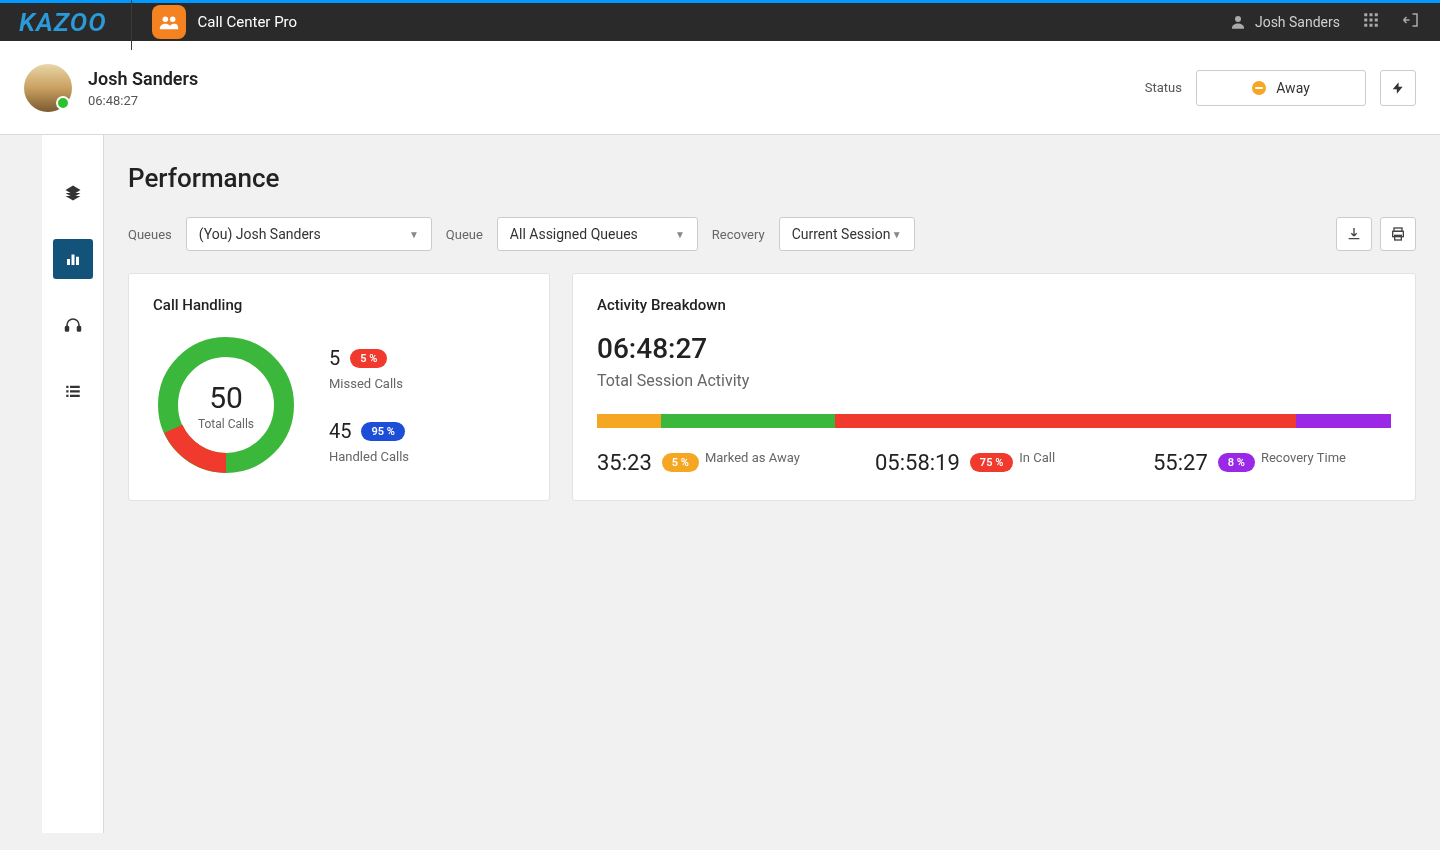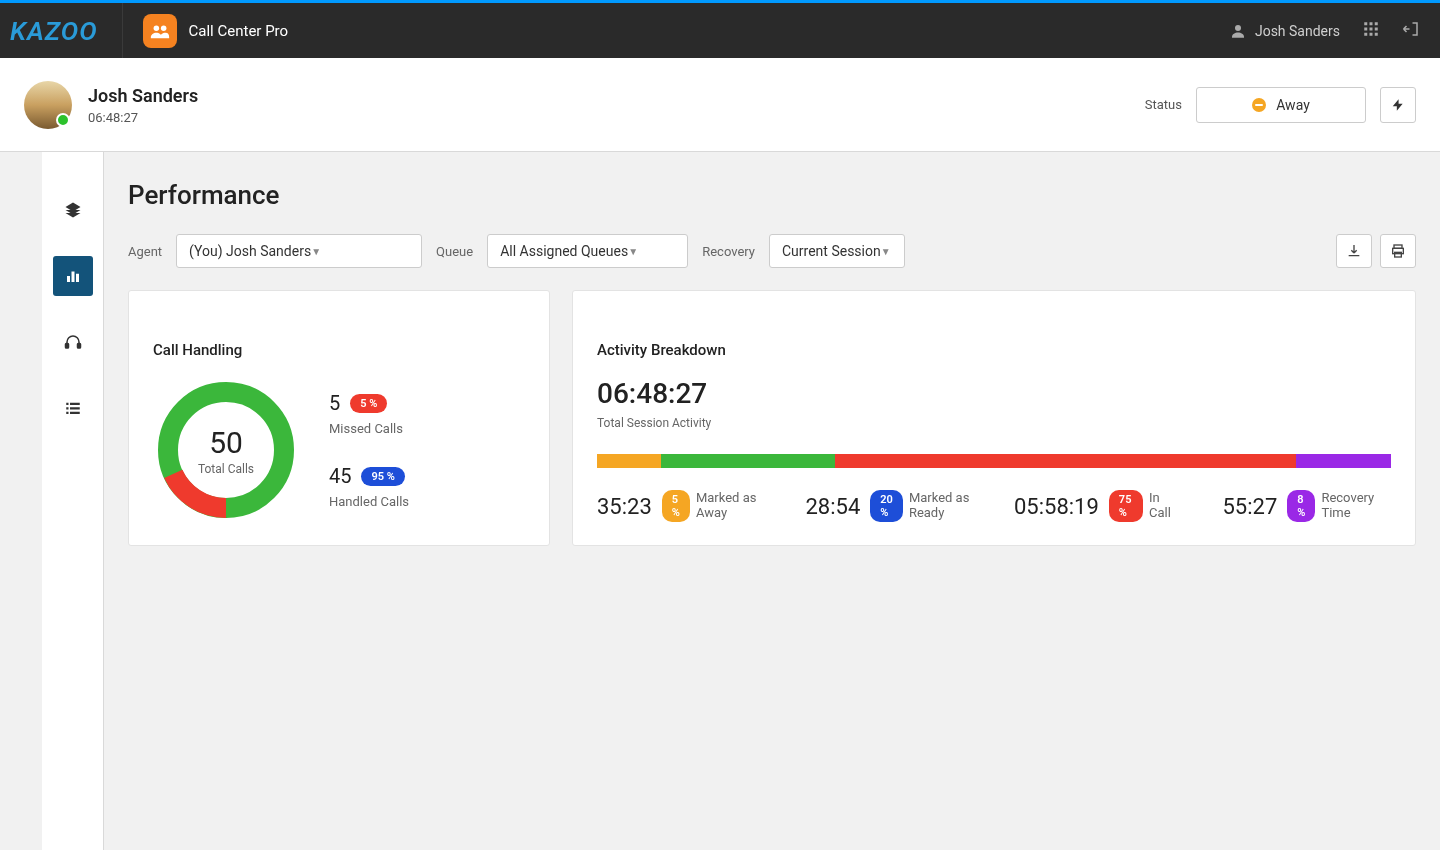--- a/index.html
+++ b/index.html
@@ -1,19 +1,19 @@
 <!DOCTYPE html>
 <html><head>
 <meta charset="utf-8">
 <style>
 * { margin: 0; padding: 0; box-sizing: border-box; font-family: -apple-system, BlinkMacSystemFont, "Segoe UI", Roboto, Helvetica, Arial, sans-serif; }
 body { width: 1440px; height: 850px; background: #f1f1f1; overflow: hidden; }
 
 .topbar { height: 3px; background: #0099ff; }
-.header { height: 55px; background: #2a2a2a; display: flex; align-items: center; padding: 0 20px 0 10px; }
+.header { height: 38px; background: #2a2a2a; display: flex; align-items: center; padding: 0 20px 0 19px; }
 .logo { color: #2a9bd8; font-size: 26px; font-weight: 600; letter-spacing: 1px; font-style: italic; margin-right: 24px; }
 .header-divider { width: 1px; height: 55px; background: #3a3a3a; margin-right: 20px; }
 .app-icon { width: 34px; height: 34px; background: #f58220; border-radius: 8px; display: flex; align-items: center; justify-content: center; margin-right: 12px; }
 .app-icon svg { width: 22px; height: 22px; }
 .app-title { color: #fff; font-size: 15px; font-weight: 400; }
 .header-right { margin-left: auto; display: flex; align-items: center; gap: 22px; }
 .header-user { display: flex; align-items: center; gap: 8px; color: #cfcfcf; font-size: 14px; }
 .header-icon { color: #aaa; cursor: pointer; }
 
 .subheader { height: 94px; background: #fff; border-bottom: 1px solid #d9d9d9; display: flex; align-items: center; padding: 0 24px; }
@@ -31,52 +31,52 @@
 .layout { display: flex; height: calc(100% - 152px); padding-left: 42px; }
 .sidebar { width: 62px; background: #fff; border-right: 1px solid #d9d9d9; display: flex; flex-direction: column; align-items: center; padding-top: 38px; gap: 26px; }
 .sidebar-item { width: 40px; height: 40px; display: flex; align-items: center; justify-content: center; color: #333; cursor: pointer; border-radius: 3px; }
 .sidebar-item.active { background: #13537a; color: #fff; }
 
 .main { flex: 1; padding: 28px 24px; overflow: auto; }
 .page-title { font-size: 26px; font-weight: 500; color: #222; margin-bottom: 24px; }
 
 .filters { display: flex; align-items: center; gap: 14px; margin-bottom: 22px; }
 .filter-label { font-size: 13px; color: #666; }
-.dropdown { display: flex; align-items: center; height: 34px; border: 1px solid #ccc; border-radius: 3px; background: #fff; padding: 0 12px; font-size: 14px; color: #333; cursor: pointer; }
+.dropdown { display: flex; align-items: center; justify-content: space-between; height: 34px; border: 1px solid #ccc; border-radius: 3px; background: #fff; padding: 0 12px; font-size: 14px; color: #333; cursor: pointer; }
 .dropdown .chev { color: #888; font-size: 10px; }
 .dropdown.agent { width: 246px; }
 .dropdown.queue { width: 201px; }
 .dropdown.duration { width: 136px; }
 .filters-right { margin-left: auto; display: flex; gap: 8px; }
 .icon-btn { width: 36px; height: 34px; border: 1px solid #ccc; border-radius: 3px; background: #fff; display: flex; align-items: center; justify-content: center; cursor: pointer; }
 
 .cards { display: flex; gap: 22px; }
 .card { background: #fff; border: 1px solid #e3e3e3; border-radius: 3px; padding: 22px 24px; }
-.card-title { font-size: 15px; font-weight: 500; color: #222; margin-bottom: 18px; margin-top: 28px; }
+.card-title { font-size: 15px; font-weight: 500; color: #222; margin-bottom: 18px; }
 
 .card.call-handling { width: 422px; }
 .call-handling-body { display: flex; align-items: center; gap: 30px; }
 .donut-wrap { position: relative; width: 146px; height: 146px; }
 .donut-center { position: absolute; inset: 0; display: flex; flex-direction: column; align-items: center; justify-content: center; }
 .donut-total { font-size: 30px; font-weight: 400; color: #222; }
 .donut-label { font-size: 12px; color: #666; margin-top: 2px; }
 .ch-stats { display: flex; flex-direction: column; gap: 28px; }
 .ch-row { display: flex; flex-direction: column; gap: 6px; }
 .ch-line1 { display: flex; align-items: center; gap: 10px; }
 .ch-value { font-size: 20px; font-weight: 400; color: #222; }
 .pill { padding: 3px 10px; border-radius: 10px; font-size: 11px; font-weight: 600; color: #fff; }
 .pill.red { background: #ef3a2d; }
 .pill.green { background: #1d4ed8; }
 .pill.orange { background: #f5a623; }
 .pill.purple { background: #9a28e6; }
 .ch-label { font-size: 13px; color: #666; }
 
 .card.activity { flex: 1; }
 .activity-total { font-size: 28px; font-weight: 500; color: #222; margin-top: 4px; }
-.activity-sub { font-size: 12px; color: #666; margin-top: 6px; margin-bottom: 24px; }
+.activity-sub { font-size: 16px; color: #666; margin-top: 6px; margin-bottom: 24px; }
 .activity-bar { display: flex; height: 14px; width: 100%; margin-bottom: 22px; }
 .seg { height: 100%; }
 .seg.orange { background: #f5a623; }
 .seg.green { background: #3bb73b; }
 .seg.red { background: #ef3a2d; }
 .seg.purple { background: #9a28e6; }
 .activity-grid { display: flex; gap: 40px; }
 .act-col { flex: 1; display: flex; flex-direction: row; gap: 6px; }
 .act-line1 { display: flex; align-items: center; gap: 10px; }
 .act-value { font-size: 22px; font-weight: 400; color: #222; }
@@ -178,21 +178,21 @@
           <rect x="3" y="17" width="3" height="3"></rect>
           <rect x="8" y="17" width="13" height="3"></rect>
         </svg>
     </div>
   </div>
 
   <div class="main">
     <div class="page-title">Performance</div>
 
     <div class="filters">
-      <span class="filter-label">Agent</span>
+      <span class="filter-label">Queues</span>
       <div class="dropdown agent">
         <span>(You) Josh Sanders</span>
         <span class="chev">▼</span>
       </div>
       <span class="filter-label">Queue</span>
       <div class="dropdown queue">
         <span>All Assigned Queues</span>
         <span class="chev">▼</span>
       </div>
       <span class="filter-label">Recovery</span>
@@ -262,27 +262,20 @@
         <div class="activity-grid">
           <div class="act-col">
             <div class="act-line1">
               <span class="act-value">35:23</span>
               <span class="pill orange">5 %</span>
             </div>
             <div class="act-label">Marked as Away</div>
           </div>
           <div class="act-col">
             <div class="act-line1">
-              <span class="act-value">28:54</span>
-              <span class="pill green">20 %</span>
-            </div>
-            <div class="act-label">Marked as Ready</div>
-          </div>
-          <div class="act-col">
-            <div class="act-line1">
               <span class="act-value">05:58:19</span>
               <span class="pill red">75 %</span>
             </div>
             <div class="act-label">In Call</div>
           </div>
           <div class="act-col">
             <div class="act-line1">
               <span class="act-value">55:27</span>
               <span class="pill purple">8 %</span>
             </div>

